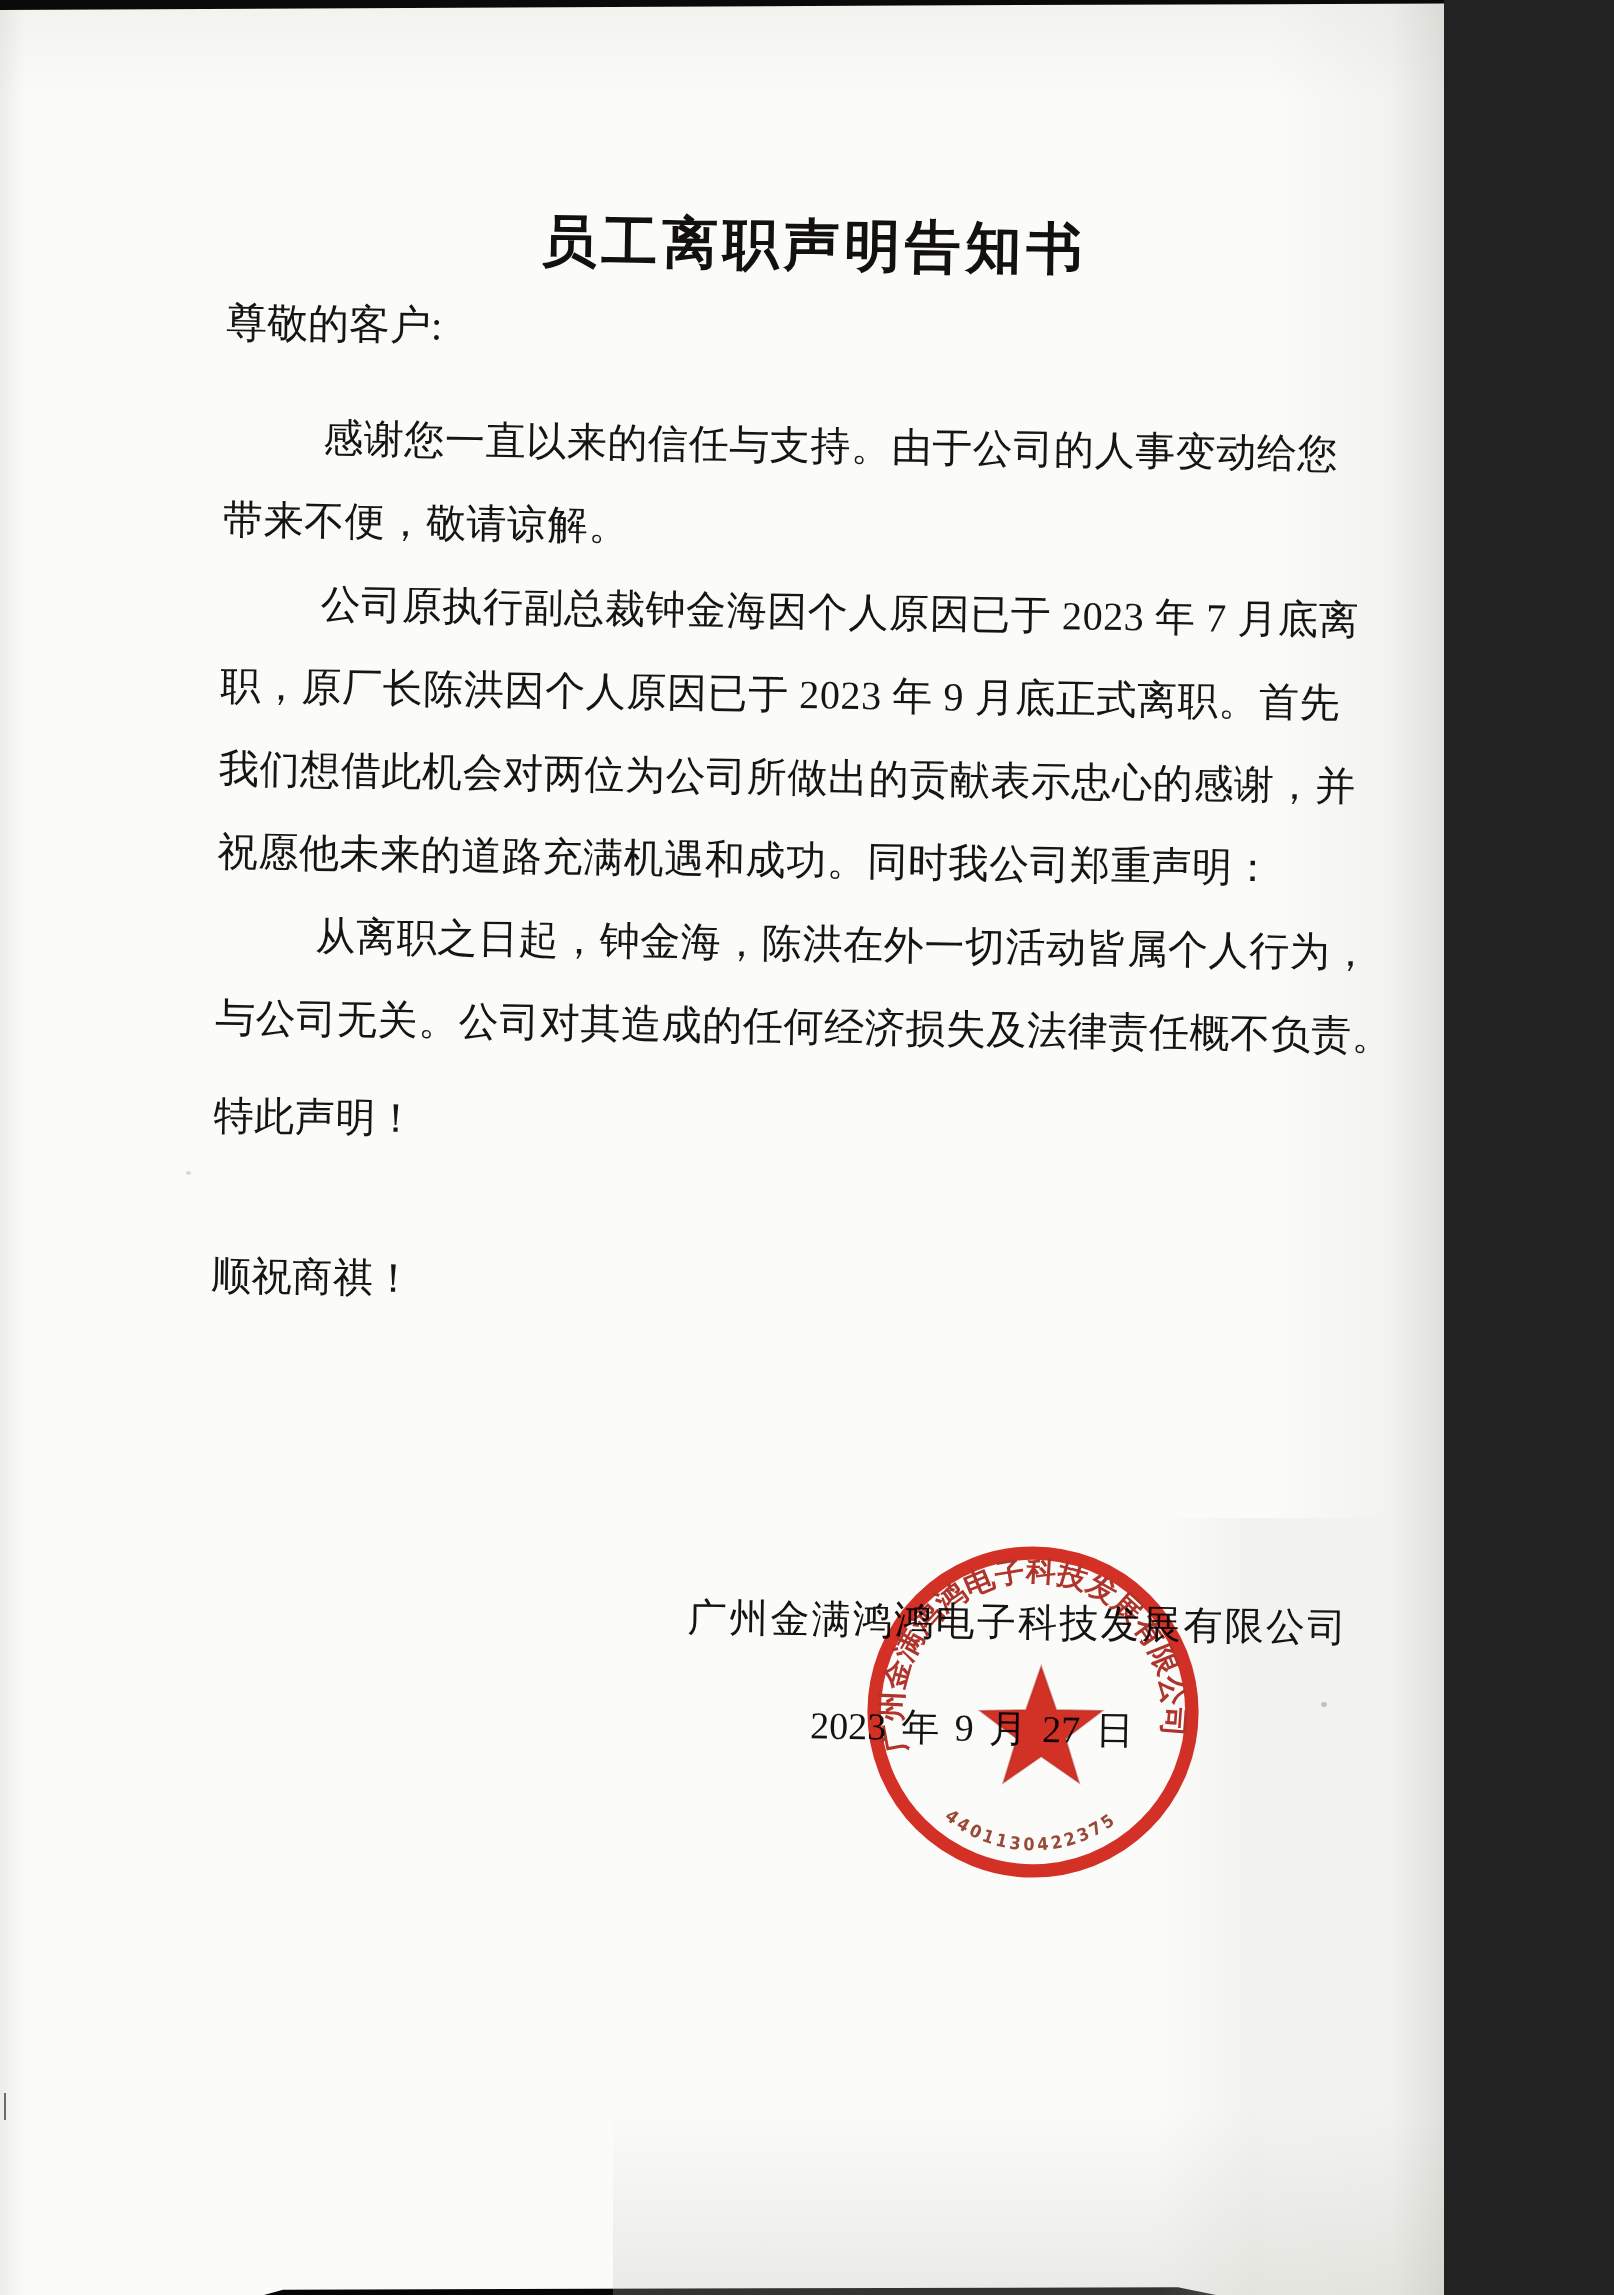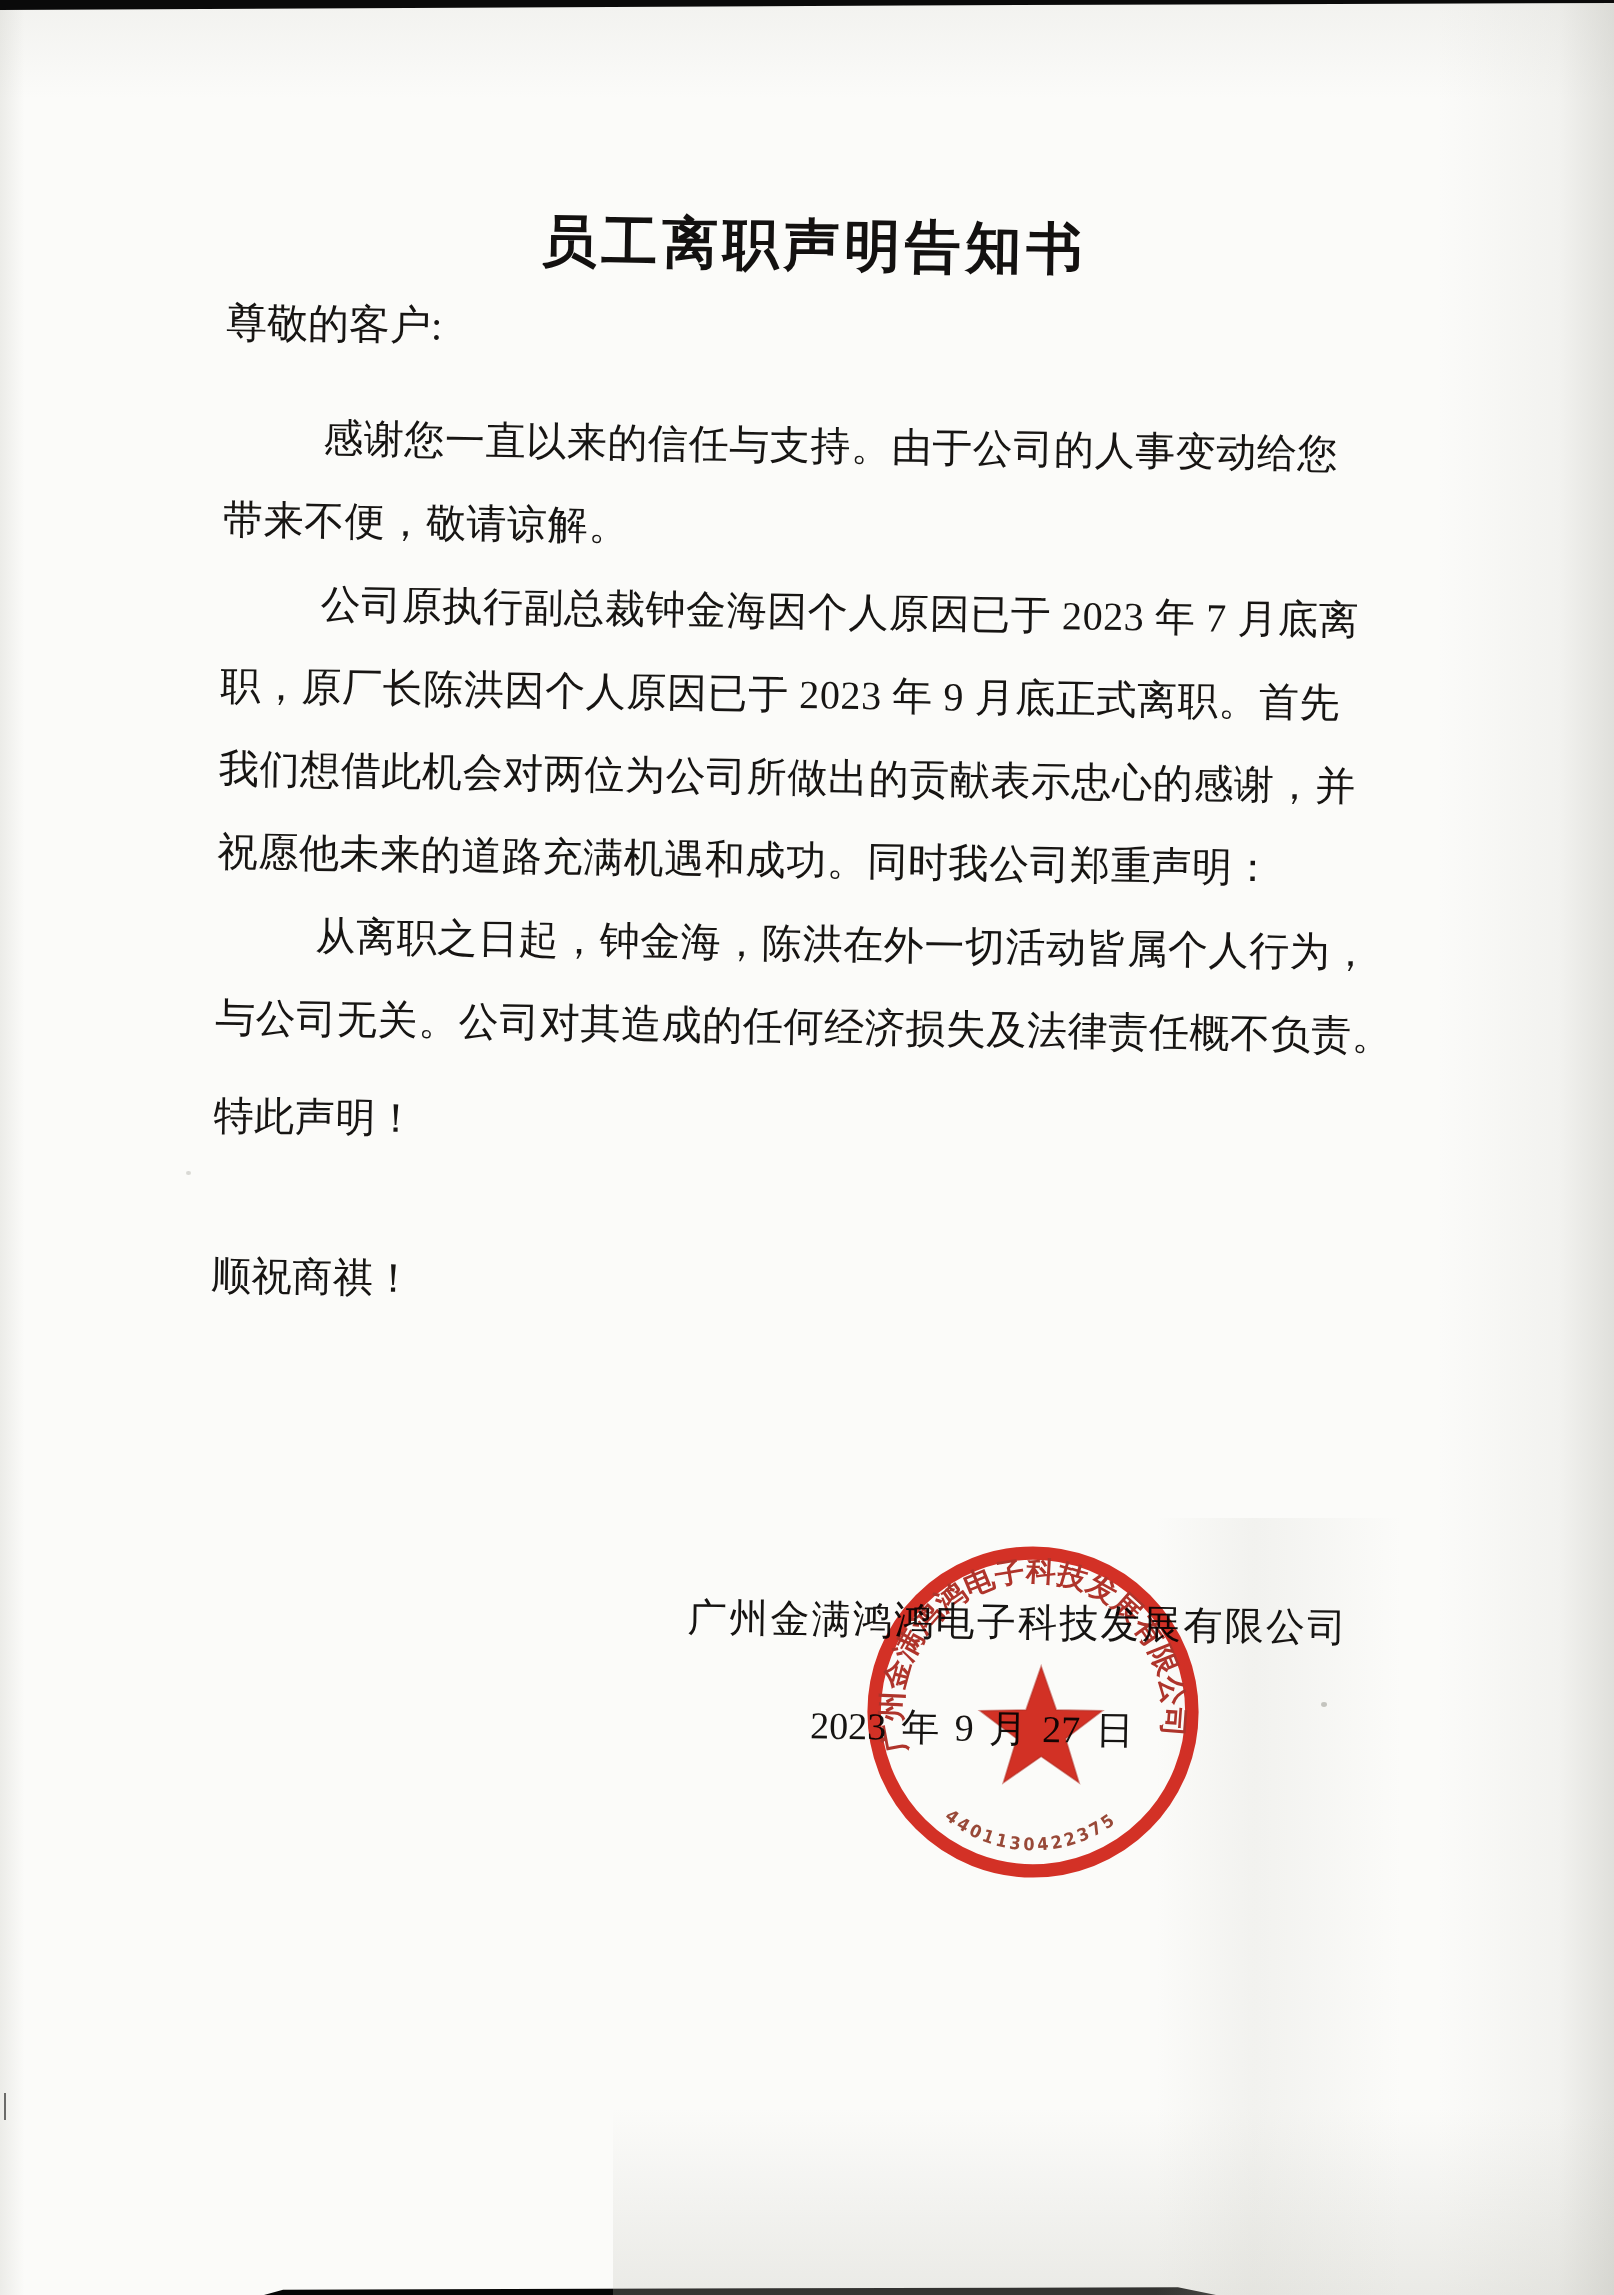--- a/index.html
+++ b/index.html
@@ -1,26 +1,27 @@
 <!DOCTYPE html>
 <html style="font-size:9.3px"><head>
 <meta charset="utf-8">
 <style>
   html,body{margin:0;padding:0;background:#222;}
   .page{
     position:relative;
-    width:1614px;height:2295px;
+    width:1404px;height:2295px;
     overflow:hidden;
     font-family:"Liberation Serif","DejaVu Serif",serif;
     color:#171513;
     background:
       linear-gradient(90deg, rgba(200,200,193,0.30) 0px, rgba(200,200,193,0) 24.5px),
       linear-gradient(270deg, rgba(190,190,183,0.45) 0px, rgba(203,203,196,0.18) 55px, rgba(203,203,196,0) 175px),
       linear-gradient(180deg, rgba(208,208,202,0.22) 0px, rgba(208,208,202,0) 99px),
       #fbfbf9;
+    padding-left: 40px;
   }
   
   .edge-top{
     position:absolute;top:0;left:0;width:1614px;height:10px;background:#0a0a0a;
     clip-path:polygon(0 0,100% 0,100% 30%,56% 55%,0 100%);
   }
   .edge-bottom{
     position:absolute;bottom:0;left:264px;width:952px;height:8.2px;background:#060606;
     clip-path:polygon(0 100%,2% 35%,96% 5%,100% 100%);
   }

